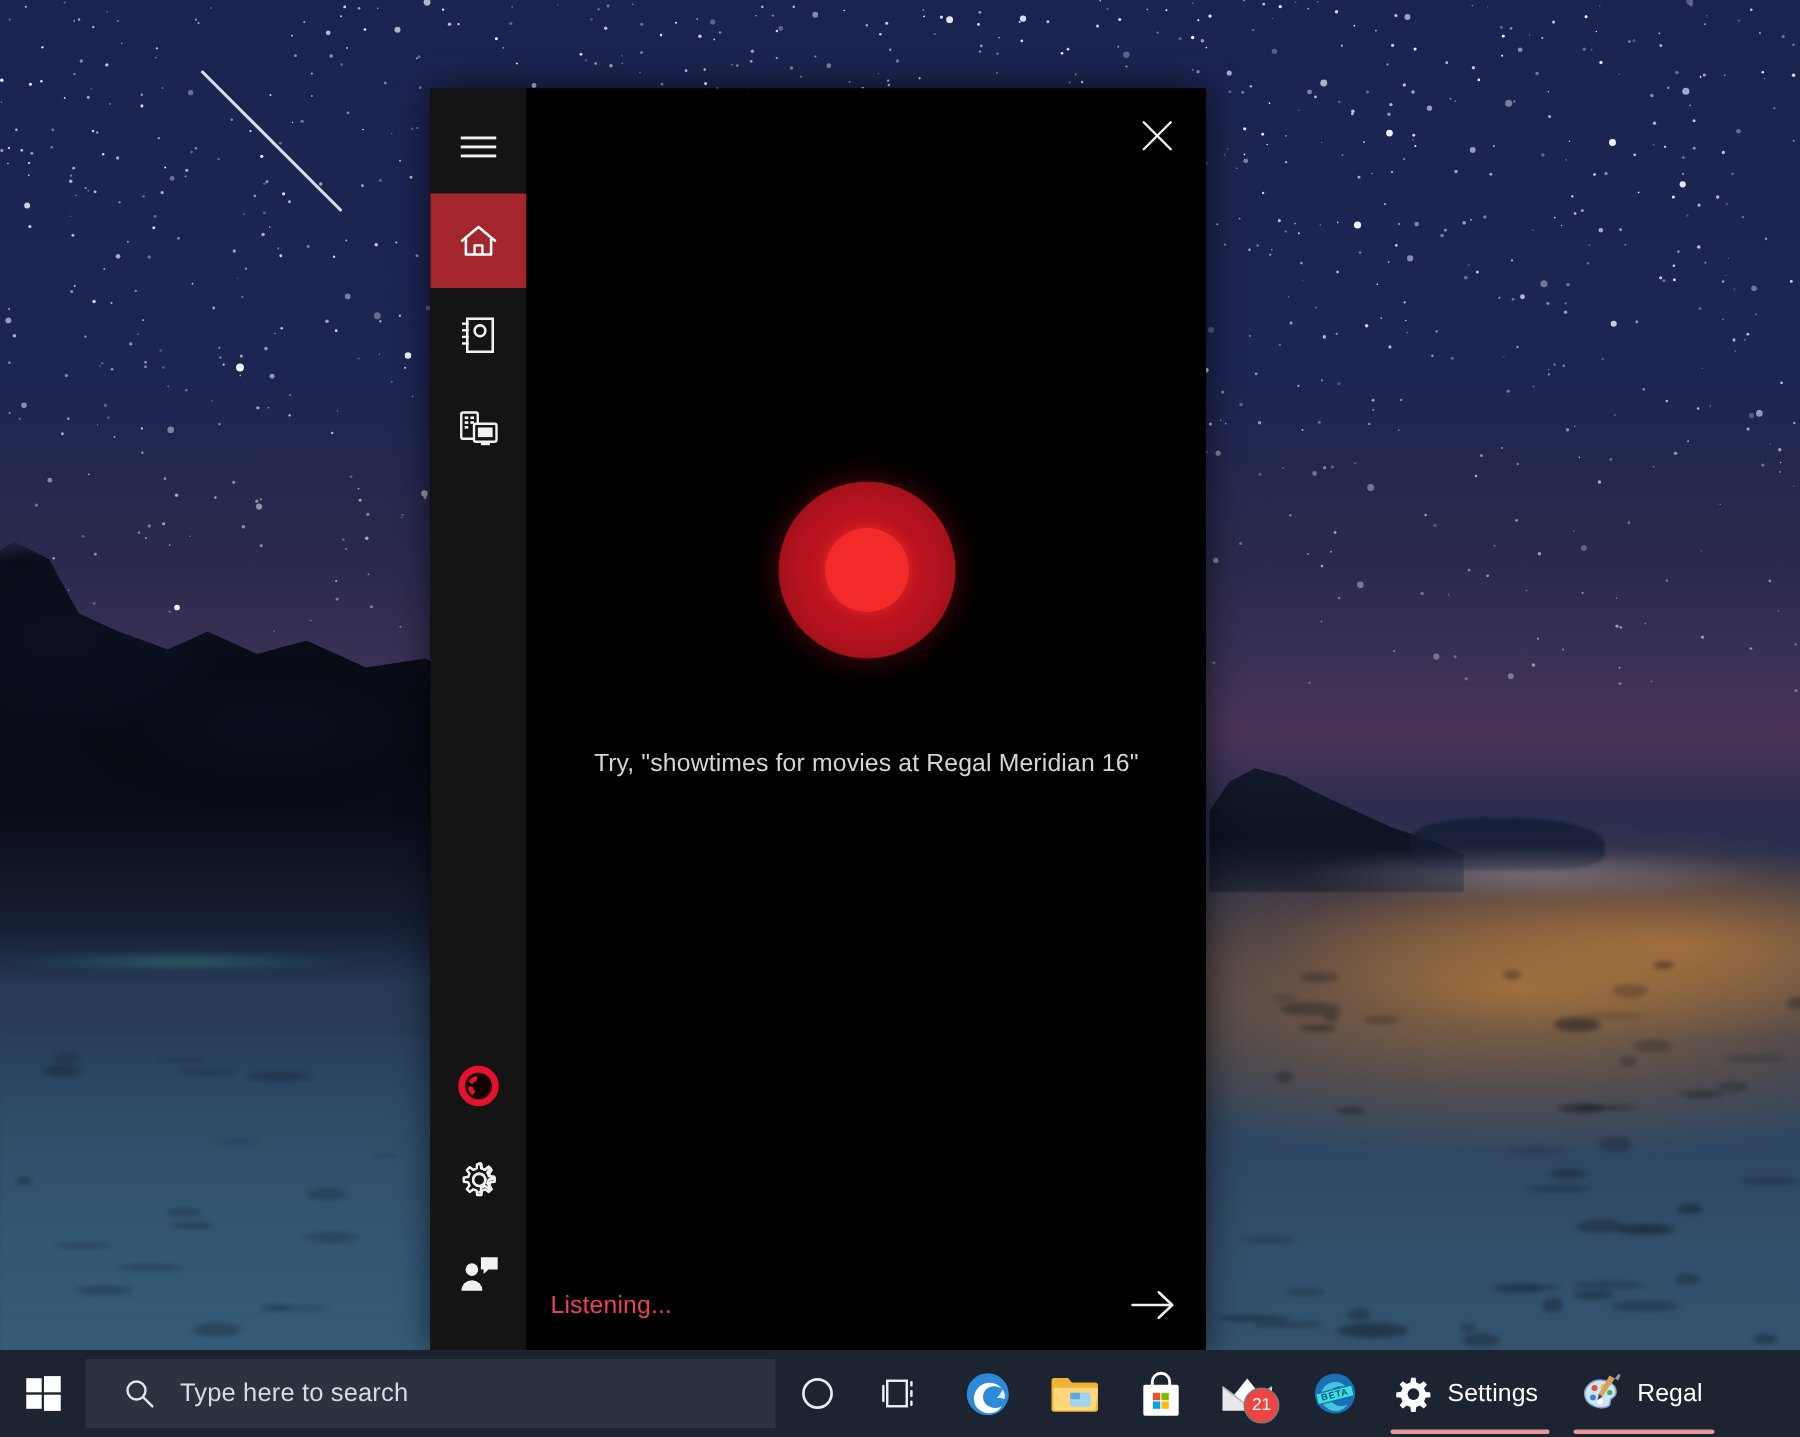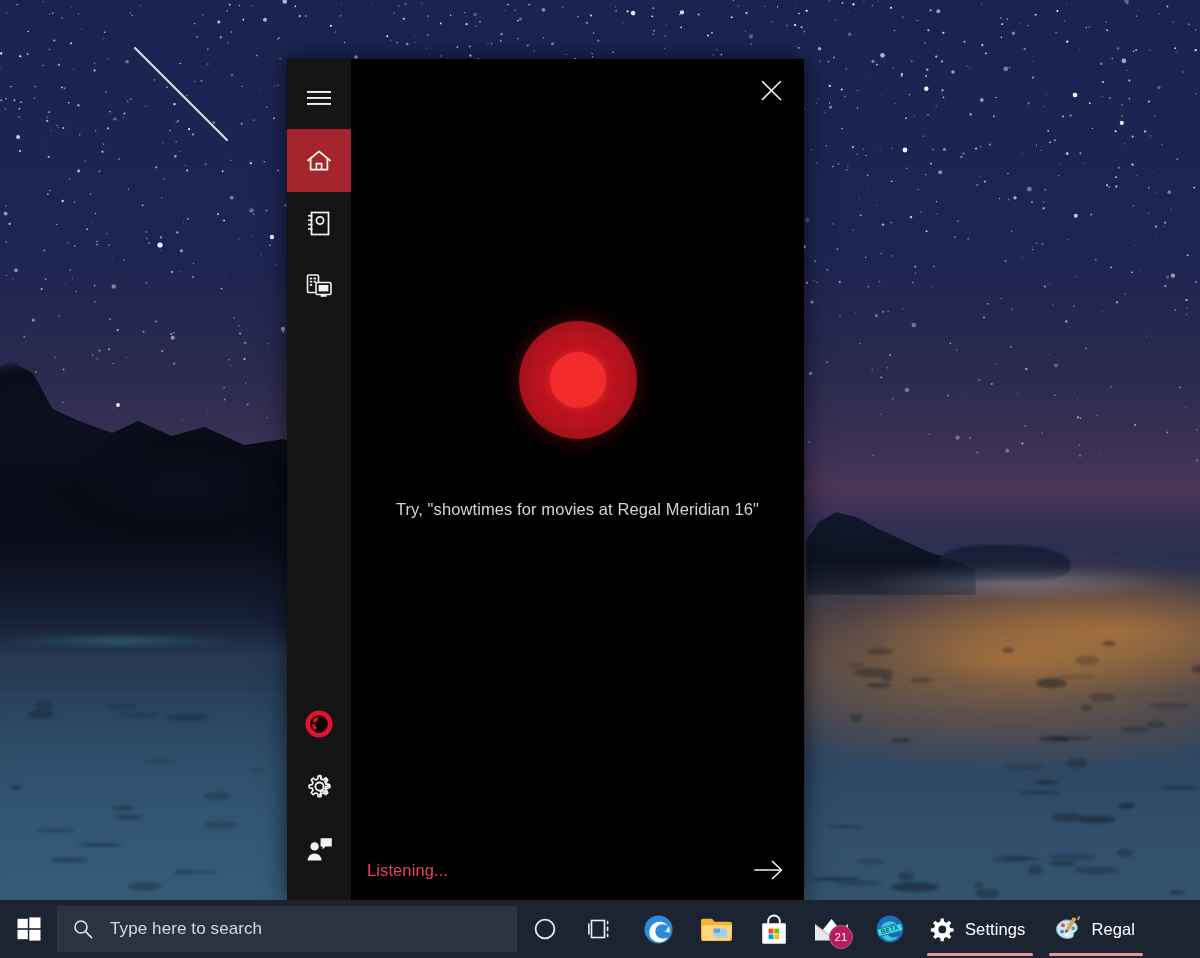--- a/index.html
+++ b/index.html
@@ -194,21 +194,21 @@
   .start-btn {
     width: 57px; height: 58px;
     display: flex; align-items: center; justify-content: center;
     cursor: default;
   }
   .search-box {
     width: 460px; height: 46px;
     margin-left: 0px;
     background: #2b3341;
     display: flex; align-items: center;
-    padding-left: 16px;
+    padding-left: 26px;
     box-sizing: border-box;
     cursor: text;
   }
   .search-placeholder {
     color: #d6dae2;
     font-size: 17px;
     margin-left: 17px;
     letter-spacing: 0.1px;
   }
   .tb-btn {
@@ -234,21 +234,21 @@
     left: 8px; right: 8px; bottom: 2px;
     height: 3px;
     background: #e79a9c;
     border-radius: 2px;
   }
   .badge {
     position: absolute;
     right: 8px; bottom: 9px;
     width: 22px; height: 22px;
     border-radius: 50%;
-    background: #be185d;
+    background: #ef4444;
     color: #ffffff;
     font-size: 11.5px;
     display: flex; align-items: center; justify-content: center;
     border: 1px solid #7a7a7a;
   }
 </style>
 </head>
 <body>
 
 <div id="root">

